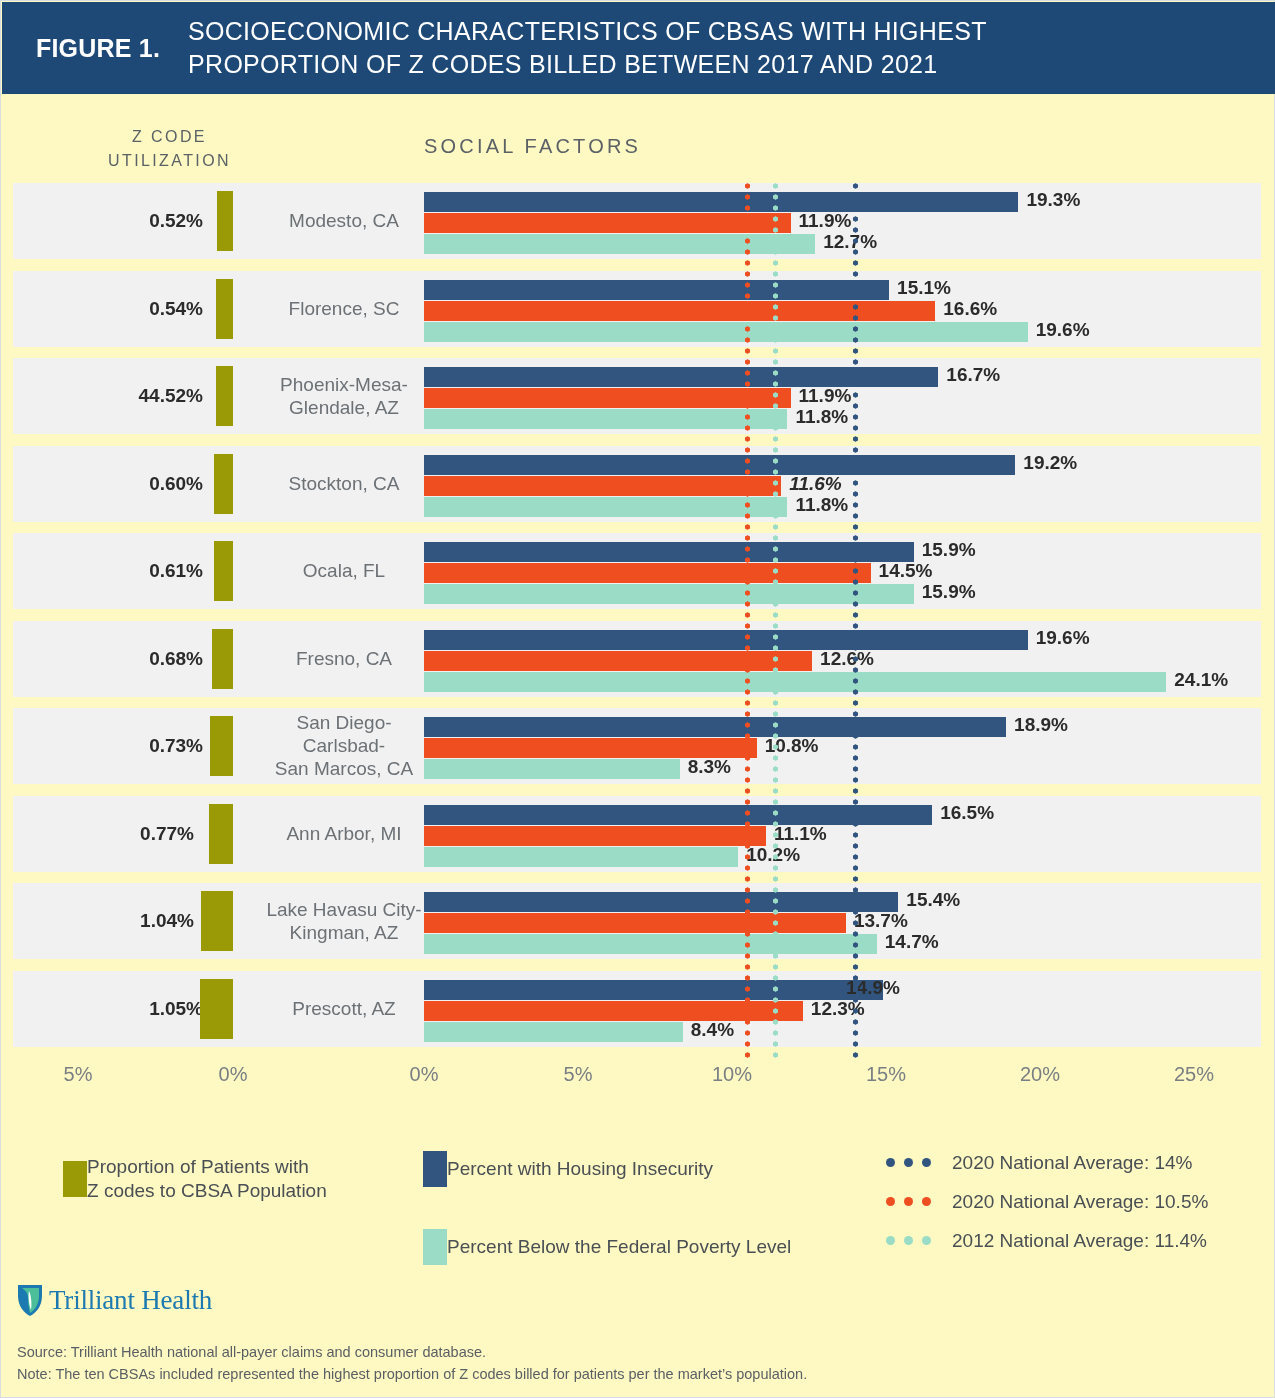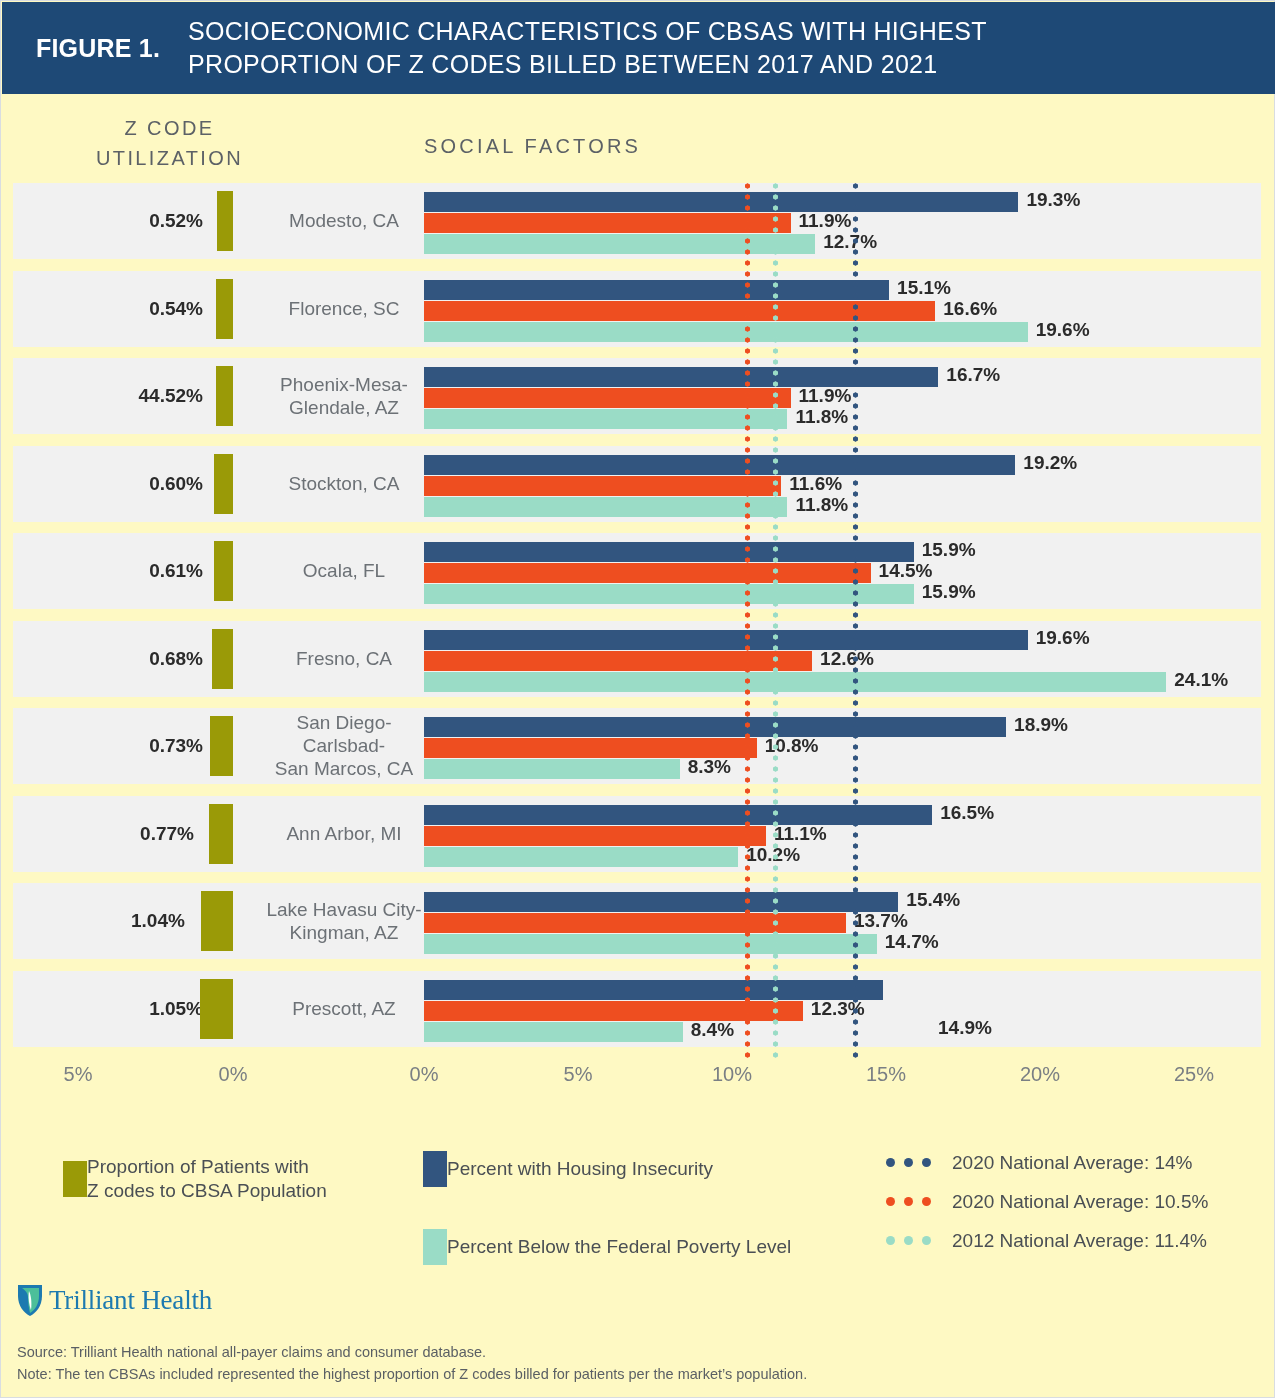--- a/index.html
+++ b/index.html
@@ -25,22 +25,22 @@
     margin-left:34px;white-space:nowrap;flex:0 0 auto;
   }
   .fig-title{
     color:#ffffff;font-size:25px;line-height:1.32;margin-left:28px;
     letter-spacing:.3px;flex:1 1 auto;
   }
   .fig-title div{white-space:nowrap;}
 
   
   .colhead-z{
-    position:absolute;left:86px;top:112px;width:165px;
-    text-align:center;color:#5c6166;font-size:20px;letter-spacing:2.4px;
+    position:absolute;left:86px;top:124px;width:165px;
+    text-align:center;color:#5c6166;font-size:16px;letter-spacing:2.4px;
     line-height:1.5;
   }
   .colhead-sf{
     position:absolute;left:423px;top:134px;
     color:#5c6166;font-size:20px;letter-spacing:3.2px;
   }
 
   
   .plot{position:absolute;left:0;top:182px;width:1275px;height:876px;}
 
@@ -171,21 +171,21 @@
       </div>
       <div class="row" style="top: 262.5px;">
         <div class="zval" style="left: 118px; right: auto; width: 72px; text-align: right;">0.60%</div>
         <div class="zbar" style="width: 18.6px; left: 201.4px;"></div>
         <div class="cbsa">
           <div>Stockton, CA</div>
         </div>
         <div class="sbar b0" style="left: 411px; width: 591.36px; background: rgb(50, 85, 127);"></div>
         <div class="sval v0" style="left: 1010.36px;">19.2%</div>
         <div class="sbar b1" style="left: 411px; width: 357.28px; background: rgb(238, 78, 32);"></div>
-        <div class="sval v1" style="left: 776.28px;">11.6%</div>
+        <div class="sval v1" style="left: 776.28px; font-style: italic;">11.6%</div>
         <div class="sbar b2" style="left: 411px; width: 363.44px; background: rgb(154, 220, 198);"></div>
         <div class="sval v2" style="left: 782.44px;">11.8%</div>
       </div>
       <div class="row" style="top: 350px;">
         <div class="zval" style="left: 118px; right: auto; width: 72px; text-align: right;">0.61%</div>
         <div class="zbar" style="width: 18.91px; left: 201.09px;"></div>
         <div class="cbsa">
           <div>Ocala, FL</div>
         </div>
         <div class="sbar b0" style="left: 411px; width: 489.72px; background: rgb(50, 85, 127);"></div>
@@ -230,41 +230,41 @@
           <div>Ann Arbor, MI</div>
         </div>
         <div class="sbar b0" style="left: 411px; width: 508.2px; background: rgb(50, 85, 127);"></div>
         <div class="sval v0" style="left: 927.2px;">16.5%</div>
         <div class="sbar b1" style="left: 411px; width: 341.88px; background: rgb(238, 78, 32);"></div>
         <div class="sval v1" style="left: 760.88px;">11.1%</div>
         <div class="sbar b2" style="left: 411px; width: 314.16px; background: rgb(154, 220, 198);"></div>
         <div class="sval v2" style="left: 733.16px;">10.2%</div>
       </div>
       <div class="row" style="top: 700px;">
-        <div class="zval" style="left: 118px; right: auto; width: 72px; text-align: left;">1.04%</div>
+        <div class="zval" style="left: 118px; right: auto; width: 72px; text-align: center;">1.04%</div>
         <div class="zbar" style="width: 32.24px; left: 187.76px;"></div>
         <div class="cbsa">
           <div>Lake Havasu City-</div>
           <div>Kingman, AZ</div>
         </div>
         <div class="sbar b0" style="left: 411px; width: 474.32px; background: rgb(50, 85, 127);"></div>
         <div class="sval v0" style="left: 893.32px;">15.4%</div>
         <div class="sbar b1" style="left: 411px; width: 421.96px; background: rgb(238, 78, 32);"></div>
         <div class="sval v1" style="left: 840.96px;">13.7%</div>
         <div class="sbar b2" style="left: 411px; width: 452.76px; background: rgb(154, 220, 198);"></div>
         <div class="sval v2" style="left: 871.76px;">14.7%</div>
       </div>
       <div class="row" style="top: 787.5px;">
         <div class="zval" style="left: 118px; right: auto; width: 72px; text-align: right;">1.05%</div>
         <div class="zbar" style="width: 32.55px; left: 187.45px;"></div>
         <div class="cbsa">
           <div>Prescott, AZ</div>
         </div>
         <div class="sbar b0" style="left: 411px; width: 458.92px; background: rgb(50, 85, 127);"></div>
-        <div class="sval v0" style="left: 925px; margin-top: 40px;">14.9%</div>
+        <div class="sval v0" style="left: 833px;">14.9%</div>
         <div class="sbar b1" style="left: 411px; width: 378.84px; background: rgb(238, 78, 32);"></div>
         <div class="sval v1" style="left: 797.84px;">12.3%</div>
         <div class="sbar b2" style="left: 411px; width: 258.72px; background: rgb(154, 220, 198);"></div>
         <div class="sval v2" style="left: 677.72px;">8.4%</div>
       </div>
       <div class="refline" style="left: 851.7px; top: 0px; height: 875px; background-image: radial-gradient(circle at 2.5px 3px, rgb(50, 85, 127) 2.4px, rgba(0, 0, 0, 0) 2.8px); position: absolute;"></div>
       <div class="refline" style="left: 743.9px; top: 0px; height: 875px; background-image: radial-gradient(circle at 2.5px 3px, rgb(238, 78, 32) 2.4px, rgba(0, 0, 0, 0) 2.8px); position: absolute;"></div>
       <div class="refline" style="left: 771.62px; top: 0px; height: 875px; background-image: radial-gradient(circle at 2.5px 3px, rgb(154, 220, 198) 2.4px, rgba(0, 0, 0, 0) 2.8px); position: absolute;"></div>
     </div>
 

